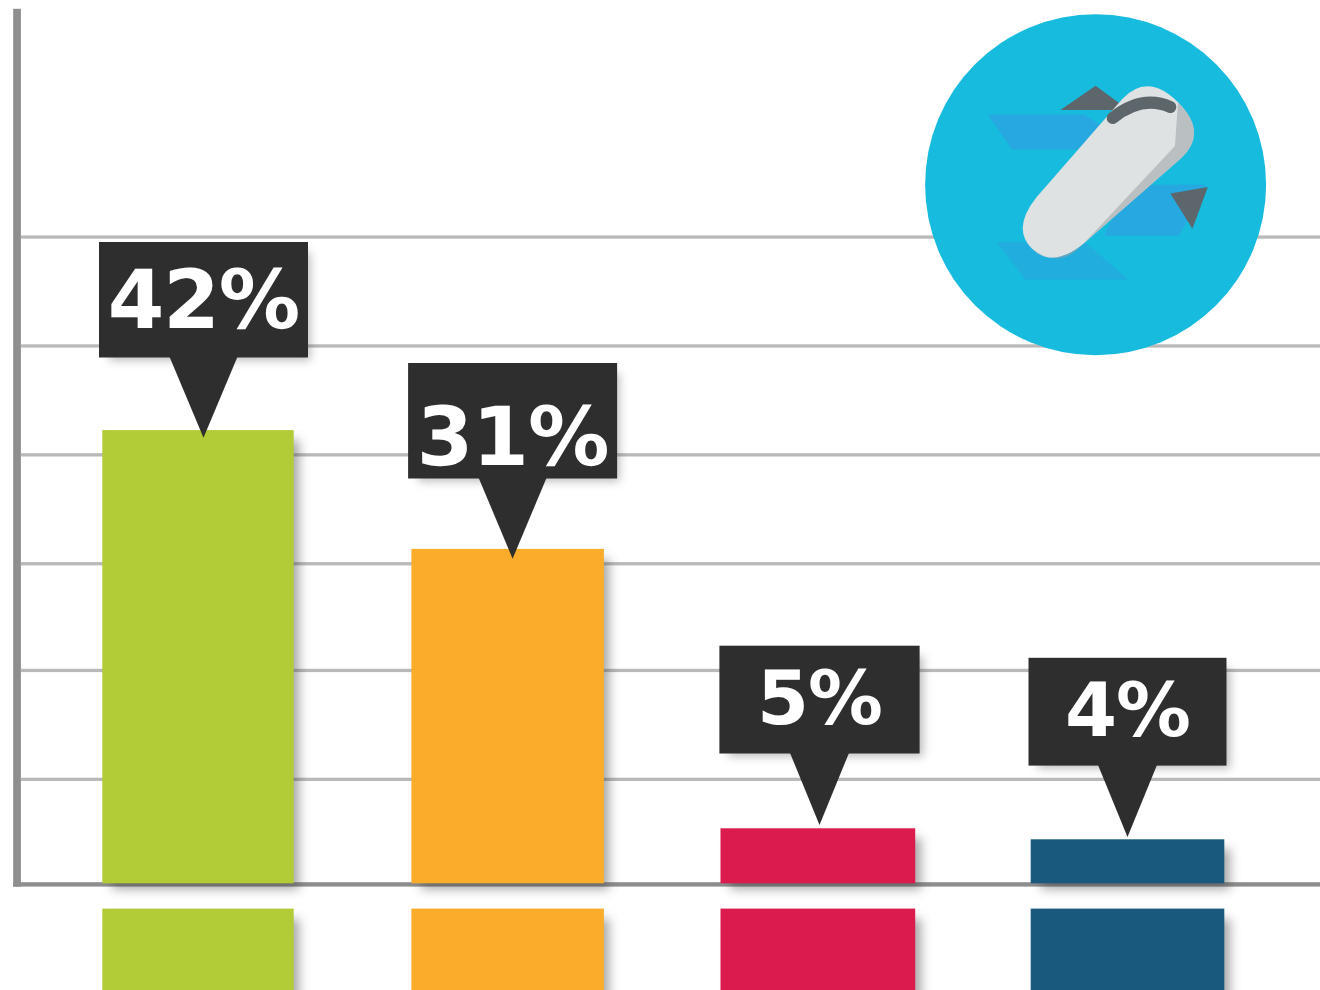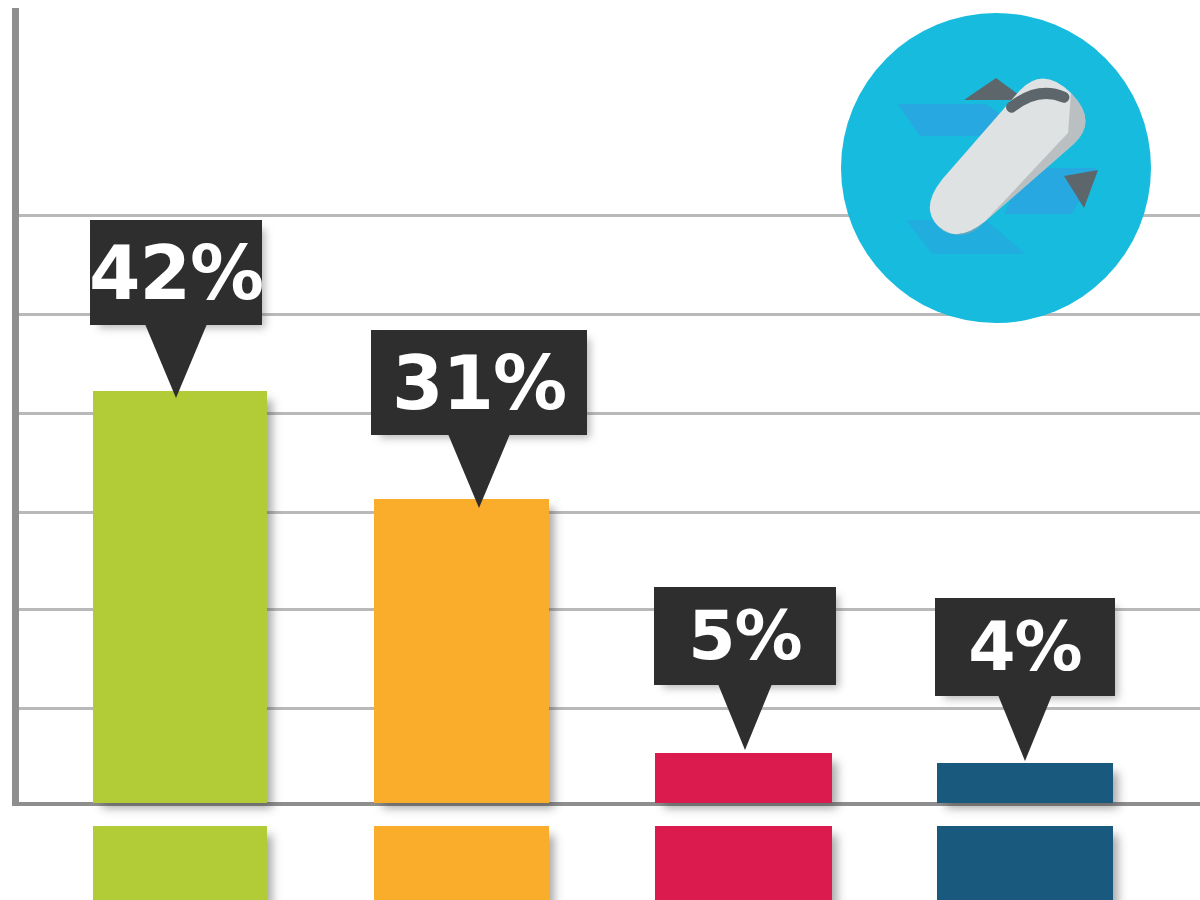--- a/index.html
+++ b/index.html
@@ -122,26 +122,26 @@
   <div class="bar" style="left:93px;  top:391px; width:174px; height:412px; background:#b2cc37;"></div>
   <div class="bar" style="left:374px; top:499px; width:175px; height:304px; background:#f9ad2a;"></div>
   <div class="bar" style="left:655px; top:753px; width:177px; height:50px;  background:#db1b4e;"></div>
   <div class="bar" style="left:937px; top:763px; width:176px; height:40px;  background:#19597d;"></div>
 
   <div class="swatch" style="left:93px;  top:826px; width:174px; height:80px; background:#b2cc37;"></div>
   <div class="swatch" style="left:374px; top:826px; width:175px; height:80px; background:#f9ad2a;"></div>
   <div class="swatch" style="left:655px; top:826px; width:177px; height:80px; background:#db1b4e;"></div>
   <div class="swatch" style="left:937px; top:826px; width:176px; height:80px; background:#19597d;"></div>
 
-  <div class="callout" style="left:90px; top:220px; width:172px; height:105px; font-size:74px;">
+  <div class="callout" style="left:90px; top:220px; width:190px; height:105px; font-size:74px;">
     <span>42%</span>
     <span class="tail"></span>
   </div>
 
-  <div class="callout" style="left:371px; top:330px; width:216px; height:105px; font-size:74px;">
+  <div class="callout" style="left:371px; top:330px; width:190px; height:105px; font-size:74px;align-items:flex-end;">
     <span>31%</span>
     <span class="tail"></span>
   </div>
 
   <div class="callout" style="left:654px; top:587px; width:182px; height:98px; font-size:68px;">
     <span>5%</span>
     <span class="tail short"></span>
   </div>
 
   <div class="callout" style="left:935px; top:598px; width:180px; height:98px; font-size:68px;">

